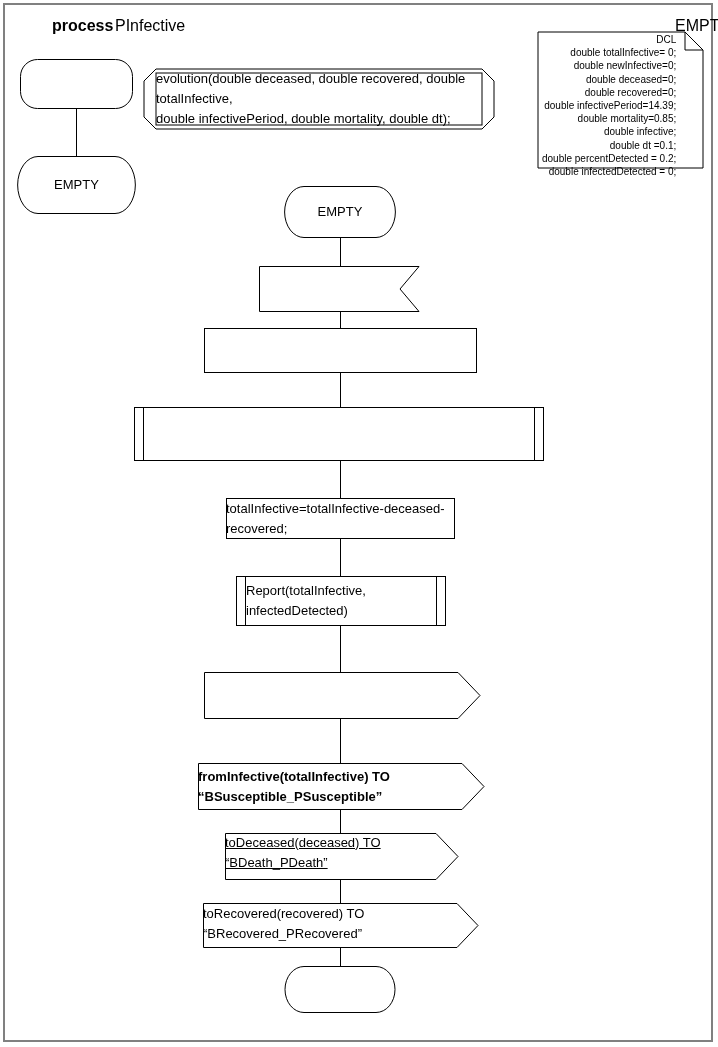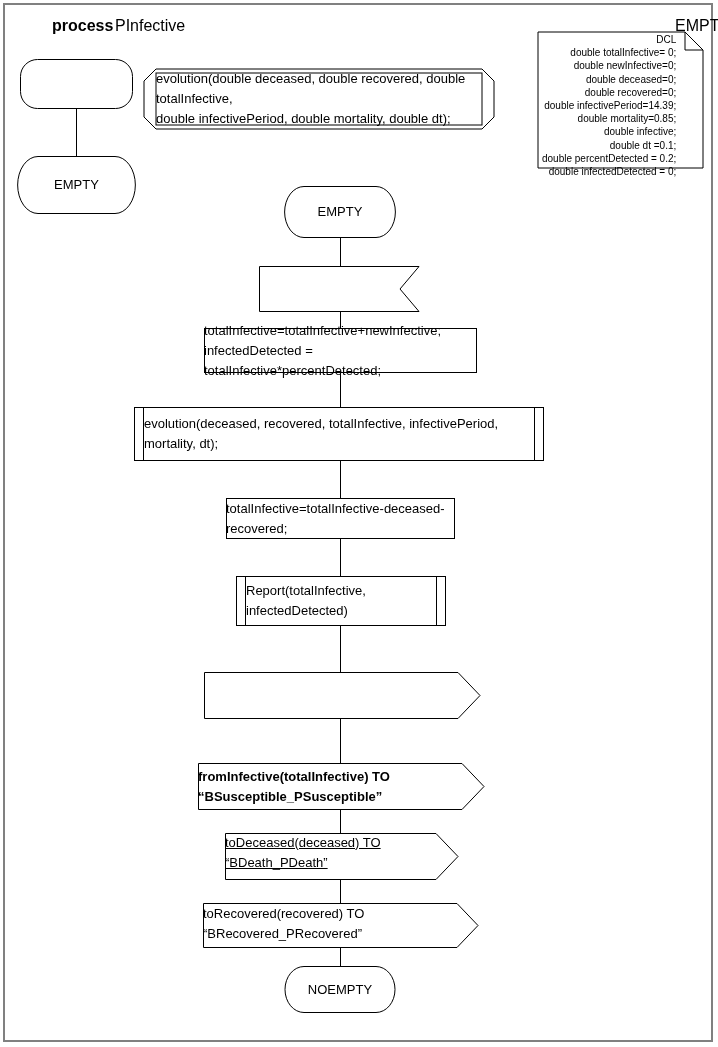--- a/index.html
+++ b/index.html
@@ -132,33 +132,30 @@
     </svg>
   </div>
 
   <div class="conn" style="left:340px; top:312px; height:16px;"></div>
 
   <div class="node" style="left:204px; top:328px;">
     <svg width="273" height="45" viewBox="0 0 273 45">
       <rect x="0.5" y="0.5" width="272" height="44" fill="#ffffff" stroke="#000000" stroke-width="1"></rect>
     </svg>
   </div>
-  <div class="lbl" style="left:204px; top:328px; width:273px; height:45px;">totalInfective=totalInfective+newInfective;
-infectedDetected = totalInfective*percentDetected;</div>
 
   <div class="conn" style="left:340px; top:373px; height:34px;"></div>
 
   <div class="node" style="left:134px; top:407px;">
     <svg width="410" height="54" viewBox="0 0 410 54">
       <rect x="0.5" y="0.5" width="409" height="53" fill="#ffffff" stroke="#000000" stroke-width="1"></rect>
       <line x1="9.5" y1="0.5" x2="9.5" y2="53.5" stroke="#000000" stroke-width="1"></line>
       <line x1="400.5" y1="0.5" x2="400.5" y2="53.5" stroke="#000000" stroke-width="1"></line>
     </svg>
   </div>
-  <div class="lbl" style="left:144px; top:407px; width:390px; height:54px;">evolution(deceased, recovered, totalInfective, infectivePeriod, mortality, dt);</div>
 
   <div class="conn" style="left:340px; top:461px; height:37px;"></div>
 
   <div class="node" style="left:226px; top:498px;">
     <svg width="229" height="41" viewBox="0 0 229 41">
       <rect x="0.5" y="0.5" width="228" height="40" fill="#ffffff" stroke="#000000" stroke-width="1"></rect>
     </svg>
   </div>
   <div class="lbl" style="left:226px; top:498px; width:249px; height:41px;">totalInfective=totalInfective-deceased-recovered;</div>
 
@@ -208,15 +205,14 @@
   </div>
   <div class="lbl" style="left:203px; top:903px; width:254px; height:42px;">toRecovered(recovered) TO “BRecovered_PRecovered”</div>
 
   <div class="conn" style="left:340px; top:948px; height:18px;"></div>
 
   <div class="node" style="left:286px; top:966px;">
     <svg width="108" height="47" viewBox="0 0 108 47">
       <path d="M18,0.5 H90 A19,23 0 0 1 90,46.5 H18 A19,23 0 0 1 18,0.5 Z" fill="#ffffff" stroke="#000000" stroke-width="1"></path>
     </svg>
   </div>
-  <div class="lbl" style="left:286px; top:966px; width:108px; height:47px;">NOEMPTY</div>
 
 </div>
 
 </body></html>

